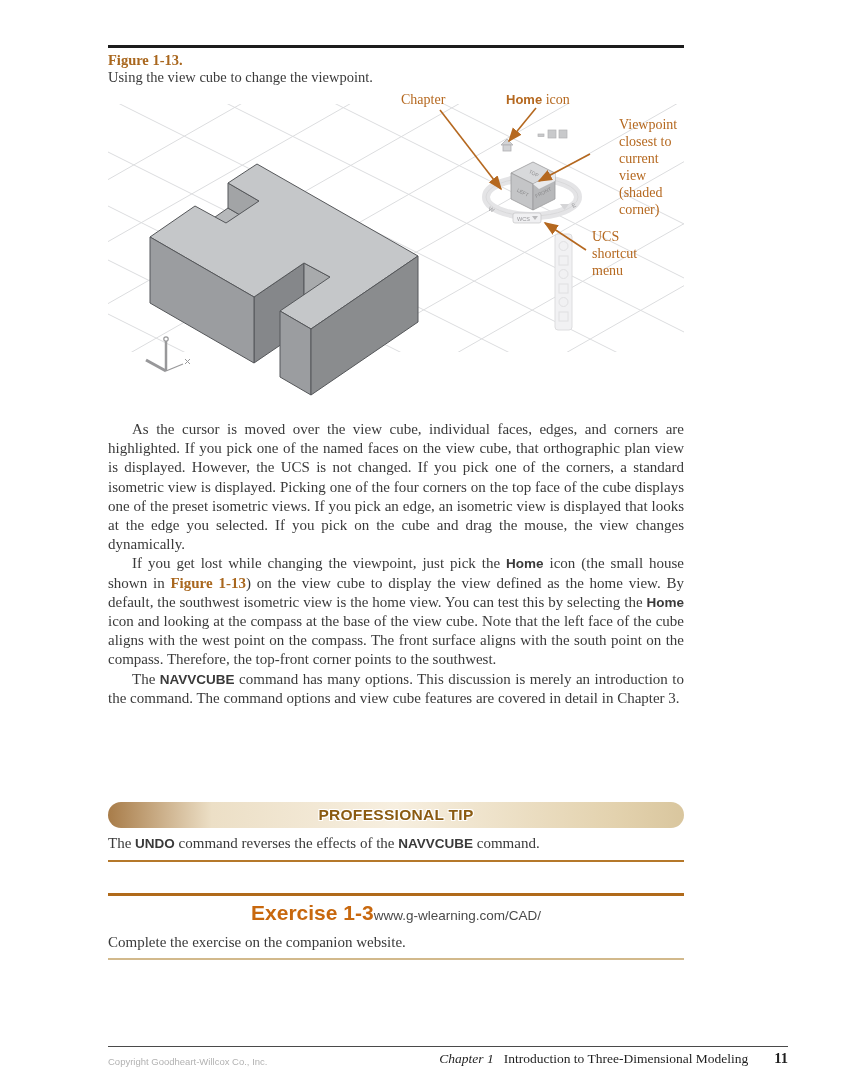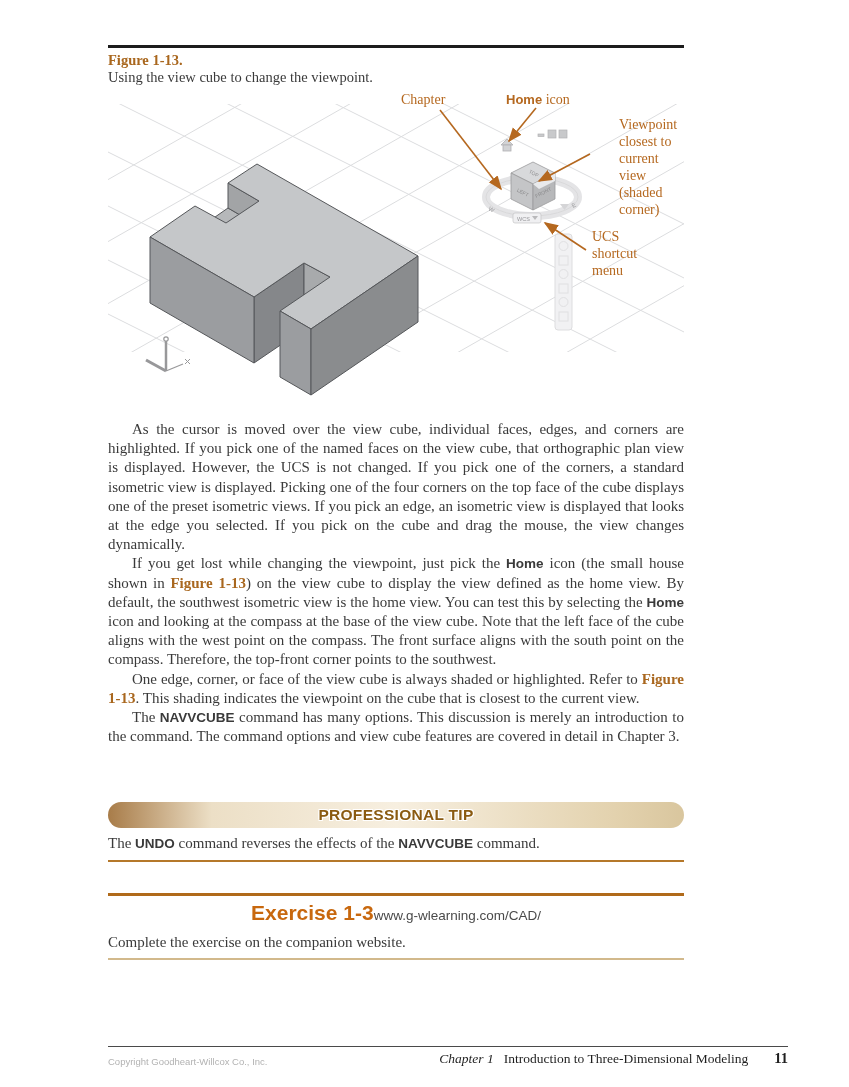--- a/index.html
+++ b/index.html
@@ -175,21 +175,20 @@
     <div class="ann" style="left:398px;top:3px;">
       <span class="cmd">Home</span><span> icon</span>
     </div>
     <div class="ann" style="left:484px;top:28px;width:68px;margin-left:27px;">Viewpoint closest to current view (shaded corner)</div>
     <div class="ann" style="left:484px;top:140px;width:60px;">UCS shortcut menu</div>
   </div>
 
   <div class="bodytext">
     <p><span>As the cursor is moved over the view cube, individual faces, edges, and corners are highlighted. If you pick one of the named faces on the view cube, that orthographic plan view is displayed. However, the UCS is not changed. If you pick one of the corners, a standard isometric view is displayed. Picking one of the four corners on the top face of the cube displays one of the preset isometric views. If you pick an edge, an isometric view is displayed that looks at the edge you selected. If you pick on the cube and drag the mouse, the view changes dynamically.</span></p>
     <p><span>If you get lost while changing the viewpoint, just pick the </span><span class="run-cmd">Home</span><span> icon (the small house shown in </span><span class="run-fig">Figure 1-13</span><span>) on the view cube to display the view defined as the home view. By default, the southwest isometric view is the home view. You can test this by selecting the </span><span class="run-cmd">Home</span><span> icon and looking at the compass at the base of the view cube. Note that the left face of the cube aligns with the west point on the compass. The front surface aligns with the south point on the compass. Therefore, the top-front corner points to the southwest.</span></p>
-    <p><span>One edge, corner, or face of the view cube is always shaded or highlighted. Refer to </span><span class="run-fig">Figure 1-13</span><span>. This shading indicates the viewpoint on the cube that is closest to the current view.</span></p>
     <p><span>The </span><span class="run-cmd">NAVVCUBE</span><span> command has many options. This discussion is merely an introduction to the command. The command options and view cube features are covered in detail in Chapter 3.</span></p>
   </div>
 
   <div class="tip-banner">
     <span>PROFESSIONAL TIP</span>
   </div>
   <div class="tip-text"><span>The </span><span class="run-cmd">UNDO</span><span> command reverses the effects of the </span><span class="run-cmd">NAVVCUBE</span><span> command.</span></div>
   <div class="rule-tip"></div>
 
   <div class="rule-ex-top"></div>

